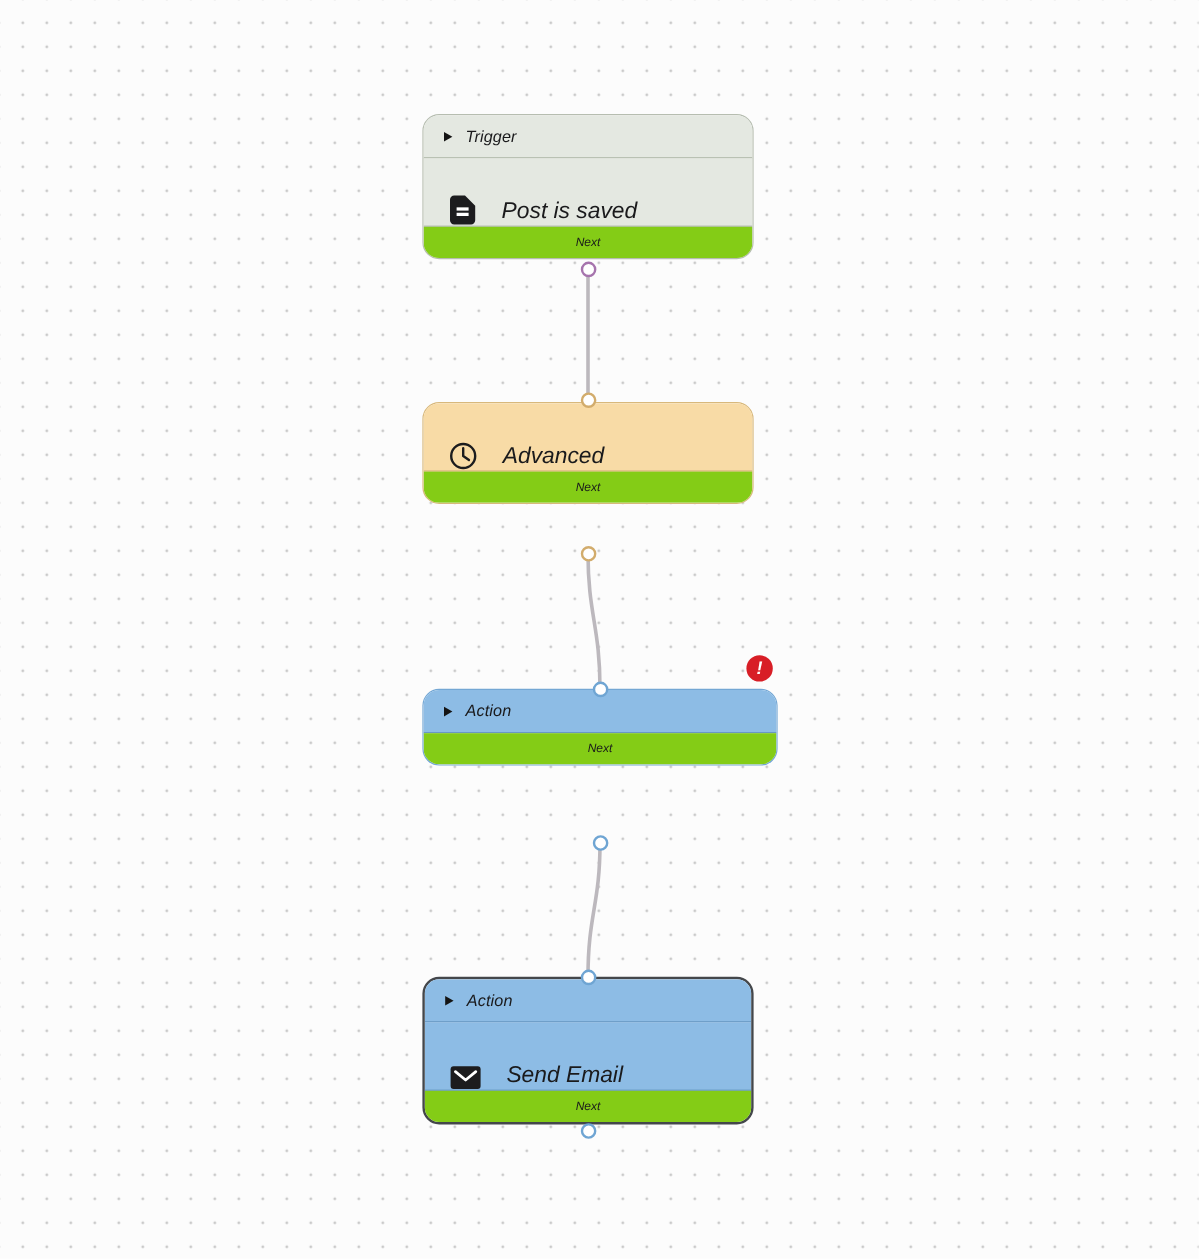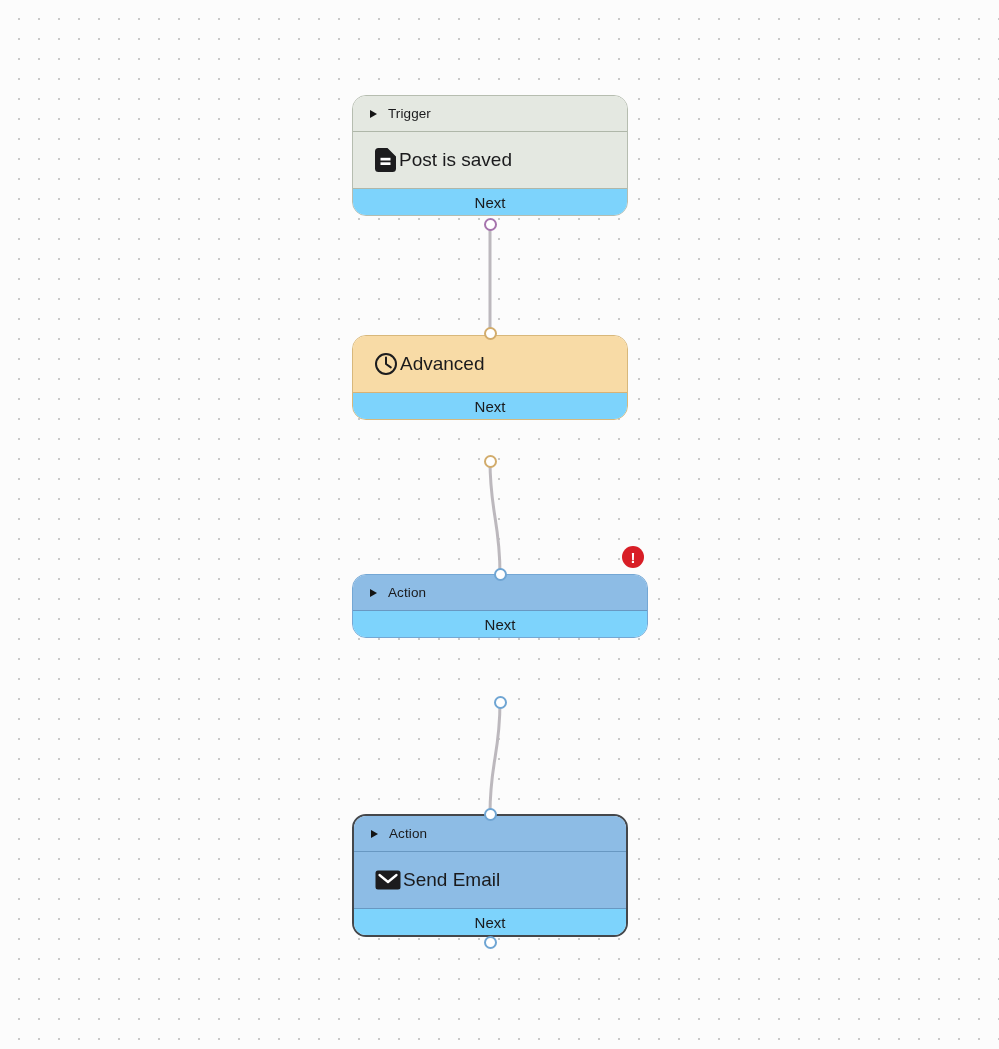--- a/index.html
+++ b/index.html
@@ -6,43 +6,44 @@
   html,body { width:999px; height:1049px; }
   body { font-family:"Liberation Sans",sans-serif; color:#1a1a1c; }
 
   .canvas {
     position:relative; width:999px; height:1049px;
     background-color:#fcfcfc;
     background-image:radial-gradient(circle, #c9c9c9 1.1px, transparent 1.4px);
     background-size:20px 20px;
     background-position:9px 9px;
     overflow:hidden;
+    font-style:italic;
   }
 
   .edges { position:absolute; left:0; top:0; width:999px; height:1049px; }
   .edges path { stroke:#bcb8bd; stroke-width:3; fill:none; stroke-linecap:round; }
 
   .node {
     position:absolute; width:276px;
     border:1.5px solid; border-radius:14px;
     background:#ffffff; overflow:hidden;
   }
   .node-header {
     height:36px; display:flex; align-items:center; gap:11px;
     padding:0 17px; font-size:13.5px; letter-spacing:.1px;
     border-bottom:1px solid;
   }
   .node-body {
-    height:57px; display:flex; align-items:center; gap:2px;
+    height:57px; display:flex; align-items:flex-end; gap:21px;
     padding:0 21px; font-size:19px;
     border-bottom:1px solid;
   }
   .node-footer {
     height:26px; display:flex; align-items:center; justify-content:center;
-    font-size:15px; background:#7dd3fc; color:#1a1a1c;
+    font-size:10px; background:#84cc16; color:#1a1a1c;
   }
   .tri {
     width:0; height:0; flex:0 0 auto;
     border-left:7px solid #141414;
     border-top:4.5px solid transparent;
     border-bottom:4.5px solid transparent;
   }
   .node-icon { display:flex; flex:0 0 auto; }
 
   

